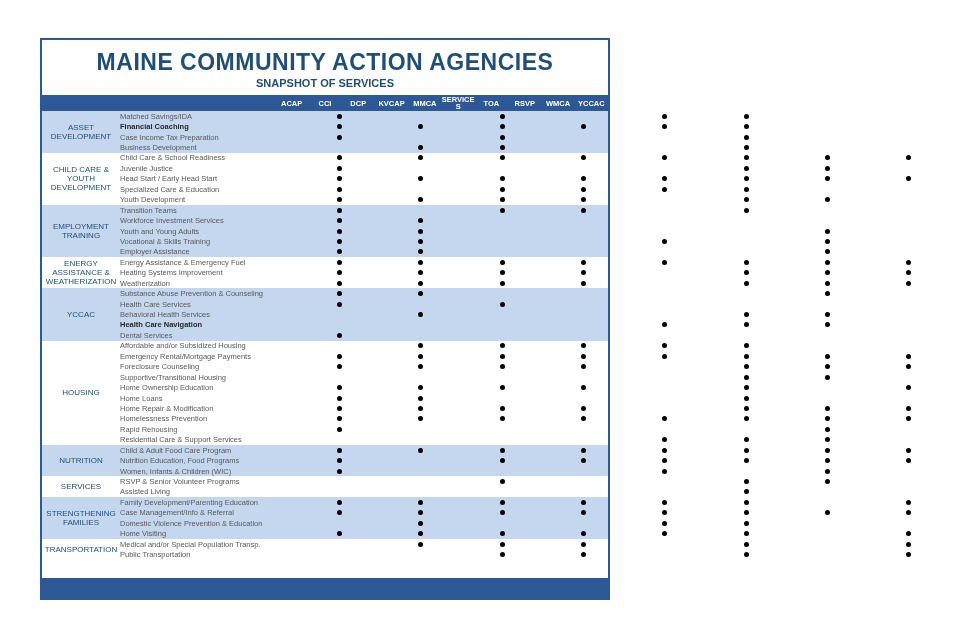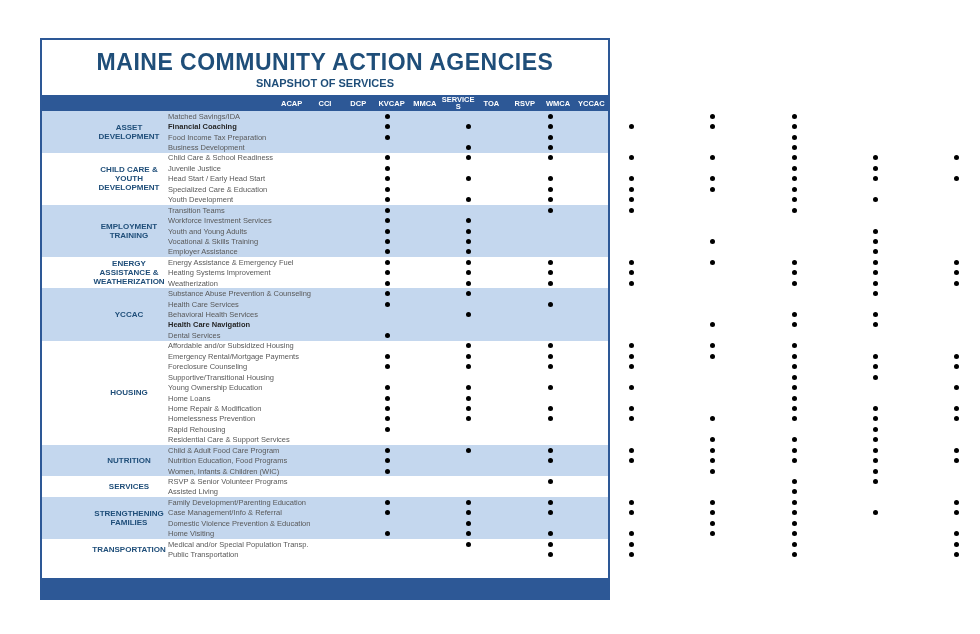--- a/index.html
+++ b/index.html
@@ -18,22 +18,22 @@
   #header-row { height:16px; background:#2D5896; display:flex; align-items:center; flex:0 0 auto; }
   .hspacer { width:233px; flex:0 0 auto; }
   .hcol { width:33.3px; flex:0 0 auto; color:#ffffff; font-size:7.5px; font-weight:bold;
           text-align:center; line-height:7px; word-break:break-all; }
 
   #body { flex:1 1 auto; display:flex; flex-direction:column; }
   .section { display:flex; flex-direction:row; }
   .section.blue { background:#C4D7EE; }
   .section.white { background:#ffffff; }
   .cat { width:78px; flex:0 0 auto; display:flex; align-items:center; justify-content:center;
-         text-align:center; color:#1F4E79; font-weight:bold; font-size:8px; line-height:9px;
-         padding:0 8px;margin-left:48px; }
+         text-align:center; color:#1F4E79; font-weight:normal; font-size:8px; line-height:9px;
+         padding:0 8px; }
   .rows { flex:1 1 auto; display:flex; flex-direction:column; justify-content:center; }
   .srow { height:10.44px; display:flex; align-items:center;gap:48px; }
   .svc { width:155px; flex:0 0 auto; font-size:7.5px; color:#595959; white-space:nowrap;
          overflow:visible; line-height:9px; }
   .svc.bold { font-weight:bold; color:#262626; }
   .cell { width:33.3px; flex:0 0 auto; display:flex; align-items:center; justify-content:center; }
   .dot { width:5px; height:5px; border-radius:50%; background:#000000; }
 
   #footer-bar { height:20px; background:#2D5896; flex:0 0 auto; }
 </style>
@@ -116,21 +116,21 @@
               <div class="cell"></div>
               <div class="cell"></div>
               <div class="cell">
                 <div class="dot" style="background: rgb(0, 0, 0);"></div>
               </div>
               <div class="cell">
                 <div class="dot" style="background: rgb(0, 0, 0);"></div>
               </div>
             </div>
             <div class="srow">
-              <div class="svc">Food Income Tax Preparation</div>
+              <div class="svc">Case Income Tax Preparation</div>
               <div class="cell">
                 <div class="dot" style="background: rgb(0, 0, 0);"></div>
               </div>
               <div class="cell"></div>
               <div class="cell">
                 <div class="dot" style="background: rgb(0, 0, 0);"></div>
               </div>
               <div class="cell"></div>
               <div class="cell"></div>
               <div class="cell">
@@ -709,21 +709,21 @@
               <div class="cell">
                 <div class="dot" style="background: rgb(0, 0, 0);"></div>
               </div>
               <div class="cell"></div>
               <div class="cell"></div>
               <div class="cell">
                 <div class="dot" style="background: rgb(0, 0, 0);"></div>
               </div>
             </div>
             <div class="srow">
-              <div class="svc">Young Ownership Education</div>
+              <div class="svc">Home Ownership Education</div>
               <div class="cell">
                 <div class="dot" style="background: rgb(0, 0, 0);"></div>
               </div>
               <div class="cell">
                 <div class="dot" style="background: rgb(0, 0, 0);"></div>
               </div>
               <div class="cell">
                 <div class="dot" style="background: rgb(0, 0, 0);"></div>
               </div>
               <div class="cell">

